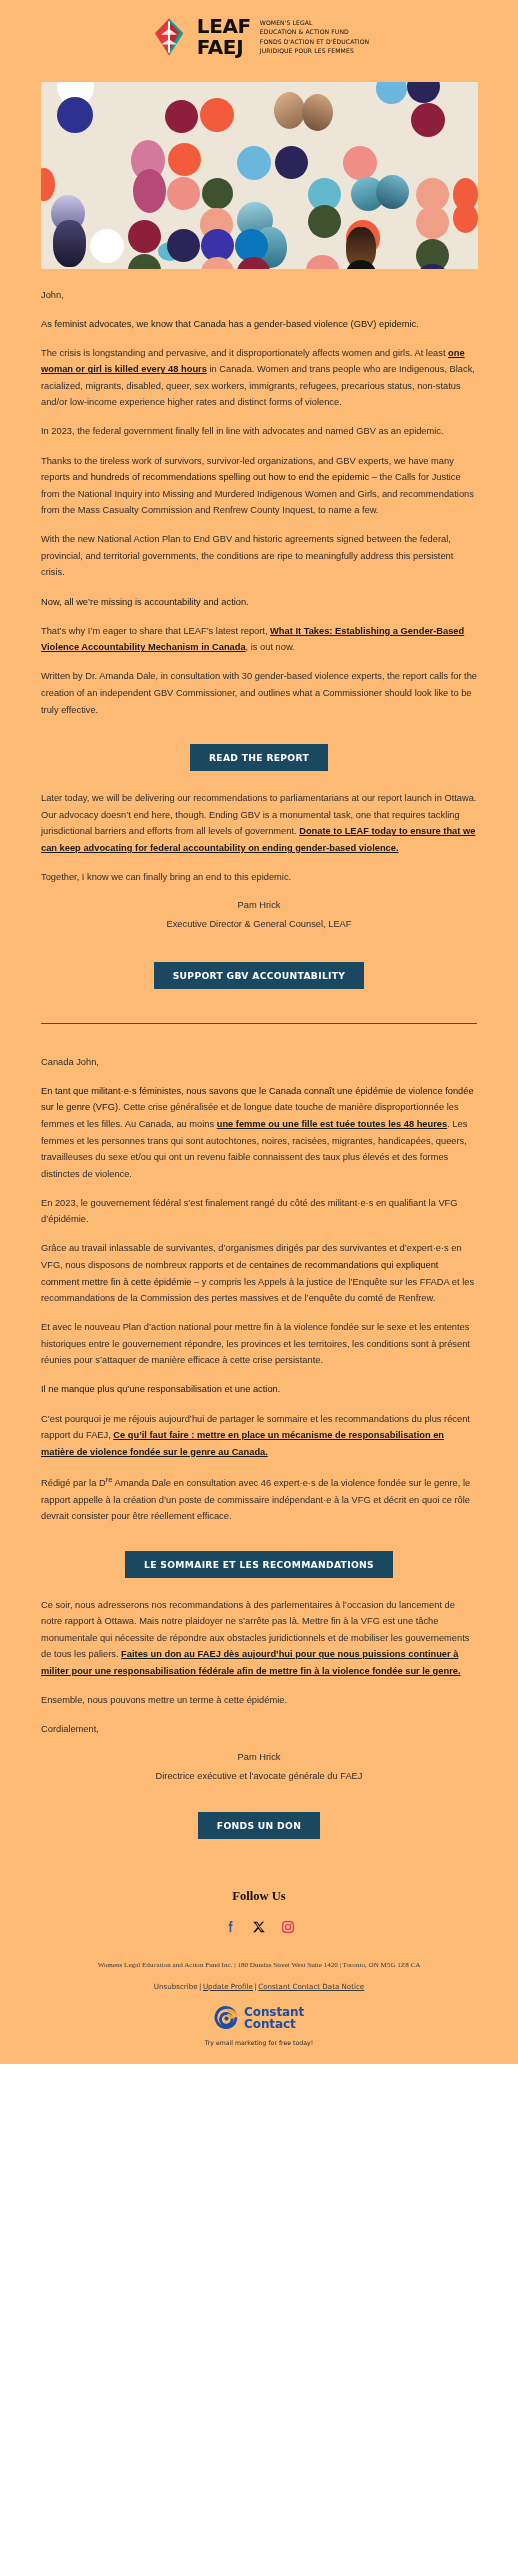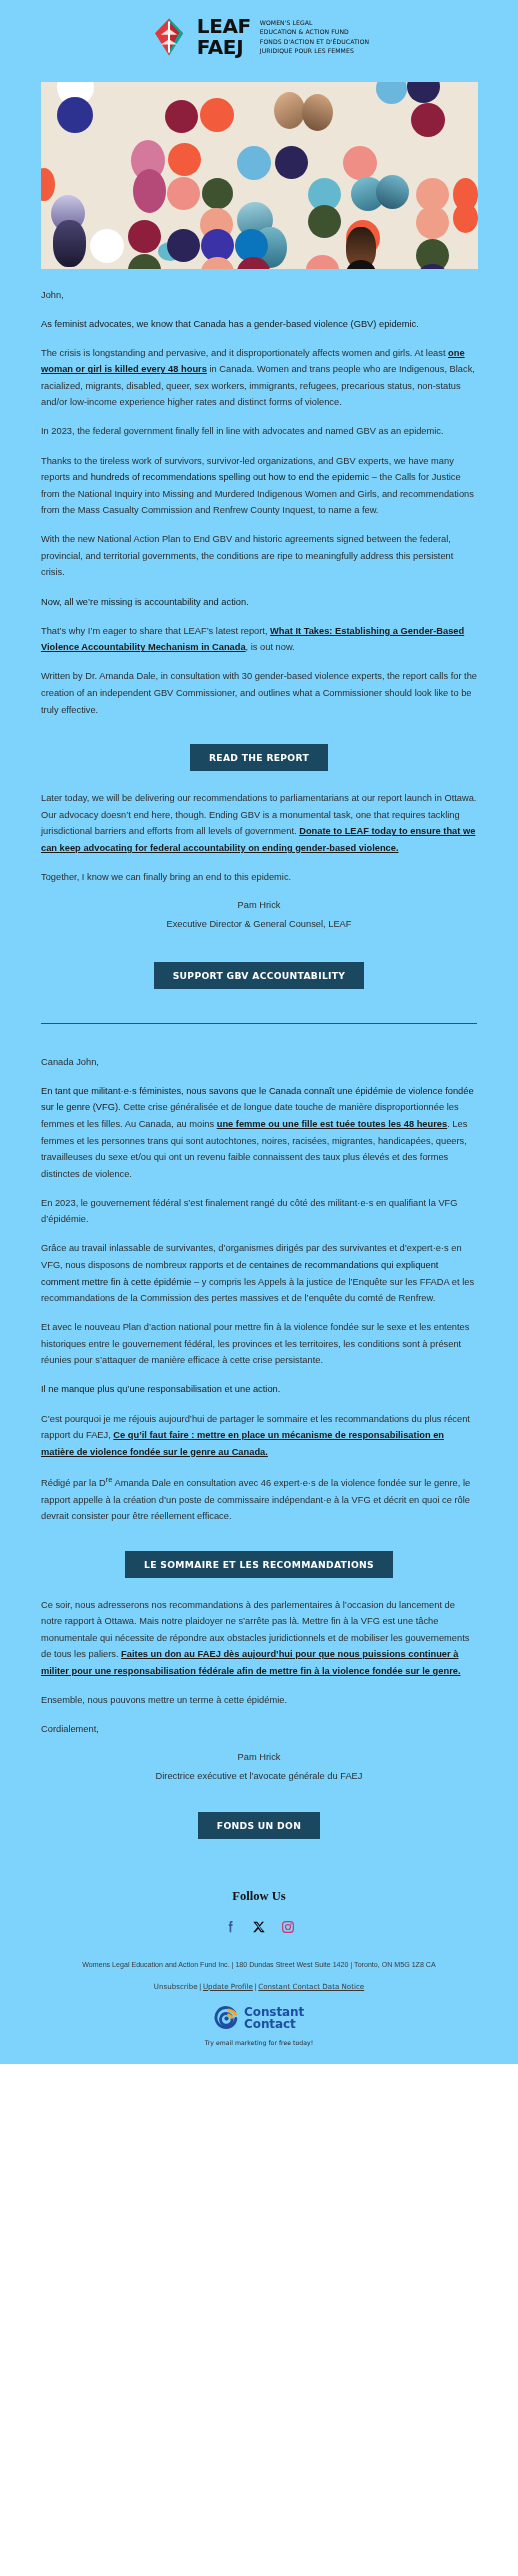--- a/index.html
+++ b/index.html
@@ -3,21 +3,21 @@
 <meta charset="utf-8">
 <style>
   * { box-sizing: border-box; }
   html, body { margin:0; padding:0; }
   body {
     width:518px;
     background:#ffffff;
     font-family:"Liberation Sans", sans-serif;
     color:#2b2b2b;
   }
-  .email-wrap { width:518px; margin:0 auto; background:#7dd3fc; }
+  .email-wrap { width:518px; margin:0 auto; background:#fdba74; }
 
   
   .logo-block { padding:16.3px 0 10.4px; text-align:center; }
   .logo-inner { display:inline-block; text-align:left; }
   .logo-row { display:flex; align-items:center; gap:8.1px; }
   .logo-mark { width:40px; height:40px; flex:0 0 40px; position:relative; }
   .logo-words { display:flex; align-items:center; gap:9px; }
   .logo-leaf {
     font-family:"DejaVu Sans", sans-serif;
     font-weight:bold; font-size:20px; line-height:1.02;
@@ -74,21 +74,21 @@
   .footer { padding:25px 22px 6px; text-align:center; }
   .follow-us {
     font-family:"Liberation Serif", serif;
     font-weight:bold; font-size:12.6px; color:#111111;
     margin:0 0 15px;
   }
   .social-row { display:flex; justify-content:center; align-items:center; gap:12.6px; margin-bottom:25px; }
   .social { width:16.3px; height:16.3px; display:inline-flex; align-items:center; justify-content:center; cursor:pointer; }
   .addr {
     font-size:7.1px; line-height:1.55; color:#3a3a3a; margin:0 0 10.4px;
-    font-family:Liberation Sans, sans-serif;
+    font-family:Liberation Serif, serif;
   }
   .legal-row {
     font-size:7.1px; color:#3a3a3a; margin:0 0 15px;
     font-family:"DejaVu Sans", sans-serif;
   }
   .legal-row a { color:#3a3a3a; text-decoration:underline; cursor:pointer; }
   .legal-row .sep { text-decoration:none; padding:0 1.5px; }
   .legal-row .plain { text-decoration:none; }
   .cc-logo { display:flex; justify-content:center; align-items:flex-start; gap:5.2px; margin-bottom:5.2px; }
   .cc-words {
@@ -248,21 +248,21 @@
     <p class="copy">
       <b>En tant que militant·e·s féministes, nous savons que le Canada connaît une épidémie de violence fondée sur le genre (VFG).</b><span> Cette crise généralisée et de longue date touche de manière disproportionnée les femmes et les filles. Au Canada, au moins </span><a href="#" class="ul">une femme ou une fille est tuée toutes les 48 heures</a><span>. Les femmes et les personnes trans qui sont autochtones, noires, racisées, migrantes, handicapées, queers, travailleuses du sexe et/ou qui ont un revenu faible connaissent des taux plus élevés et des formes distinctes de violence.</span>
     </p>
 
     <p class="copy">En 2023, le gouvernement fédéral s’est finalement rangé du côté des militant·e·s en qualifiant la VFG d’épidémie.</p>
 
     <p class="copy">
       <span>Grâce au travail inlassable de survivantes, d’organismes dirigés par des survivantes et d’expert·e·s en VFG, nous disposons de nombreux rapports et de </span><b>centaines de recommandations qui expliquent comment mettre fin à cette épidémie</b><span> – y compris les Appels à la justice de l’Enquête sur les FFADA et les recommandations de la Commission des pertes massives et de l’enquête du comté de Renfrew.</span>
     </p>
 
-    <p class="copy">Et avec le nouveau Plan d’action national pour mettre fin à la violence fondée sur le sexe et les ententes historiques entre le gouvernement fédéral, les provinces et les territoires, les conditions sont à présent réunies pour s’attaquer de manière efficace à cette crise persistante.</p>
+    <p class="copy">Et avec le nouveau Plan d’action national pour mettre fin à la violence fondée sur le sexe et les ententes historiques entre le gouvernement répondre, les provinces et les territoires, les conditions sont à présent réunies pour s’attaquer de manière efficace à cette crise persistante.</p>
 
     <p class="copy"><b>Il ne manque plus qu’une responsabilisation et une action.</b></p>
 
     <p class="copy">
       <span>C’est pourquoi je me réjouis aujourd’hui de partager le sommaire et les recommandations du plus récent rapport du FAEJ, </span><a href="#" class="ul">Ce qu’il faut faire : mettre en place un mécanisme de responsabilisation en matière de violence fondée sur le genre au Canada.</a>
     </p>
 
     <p class="copy tight">
       <span>Rédigé par la D</span><sup>re</sup><span> Amanda Dale en consultation avec 46 expert·e·s de la violence fondée sur le genre, le rapport appelle à la création d’un poste de commissaire indépendant·e à la VFG et décrit en quoi ce rôle devrait consister pour être réellement efficace.</span>
     </p>

